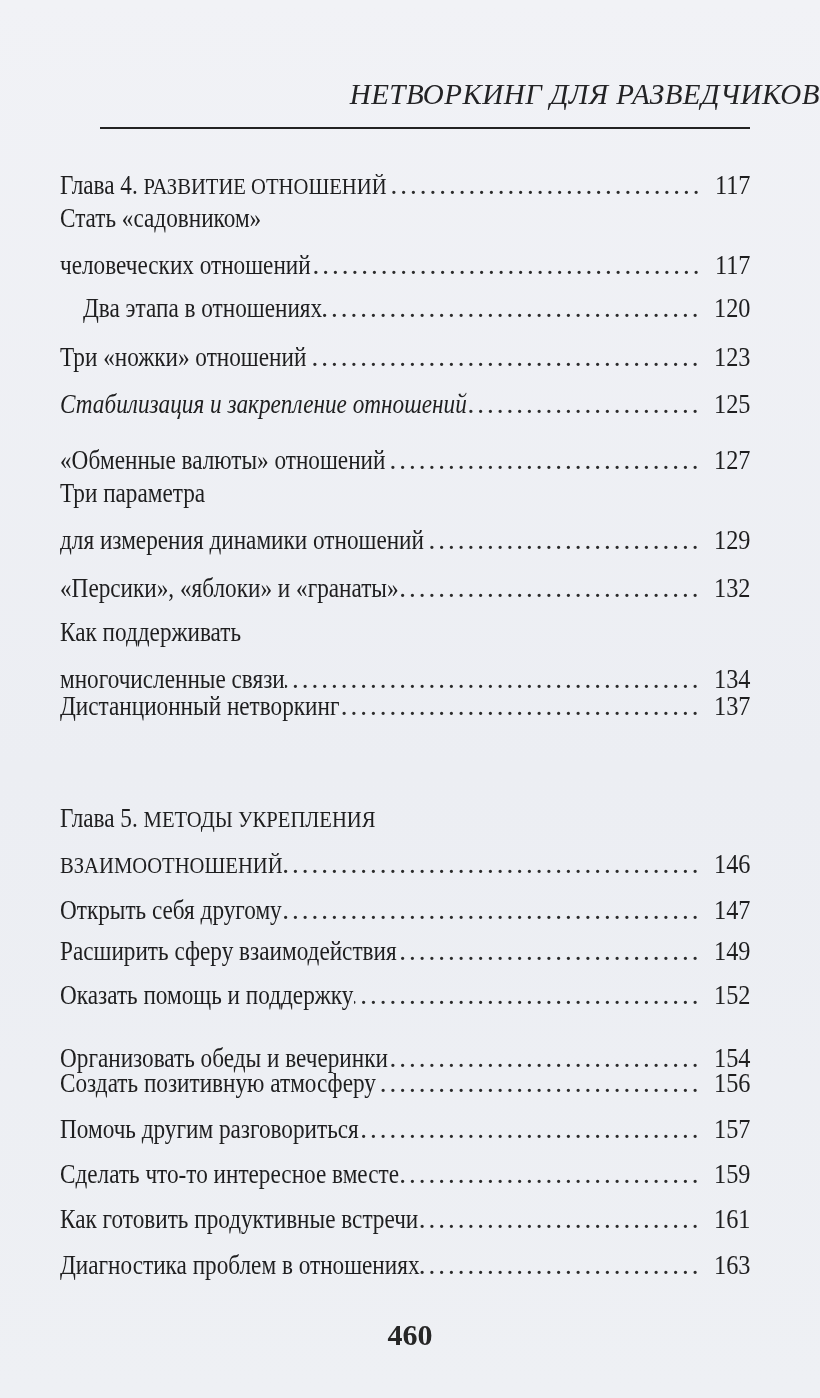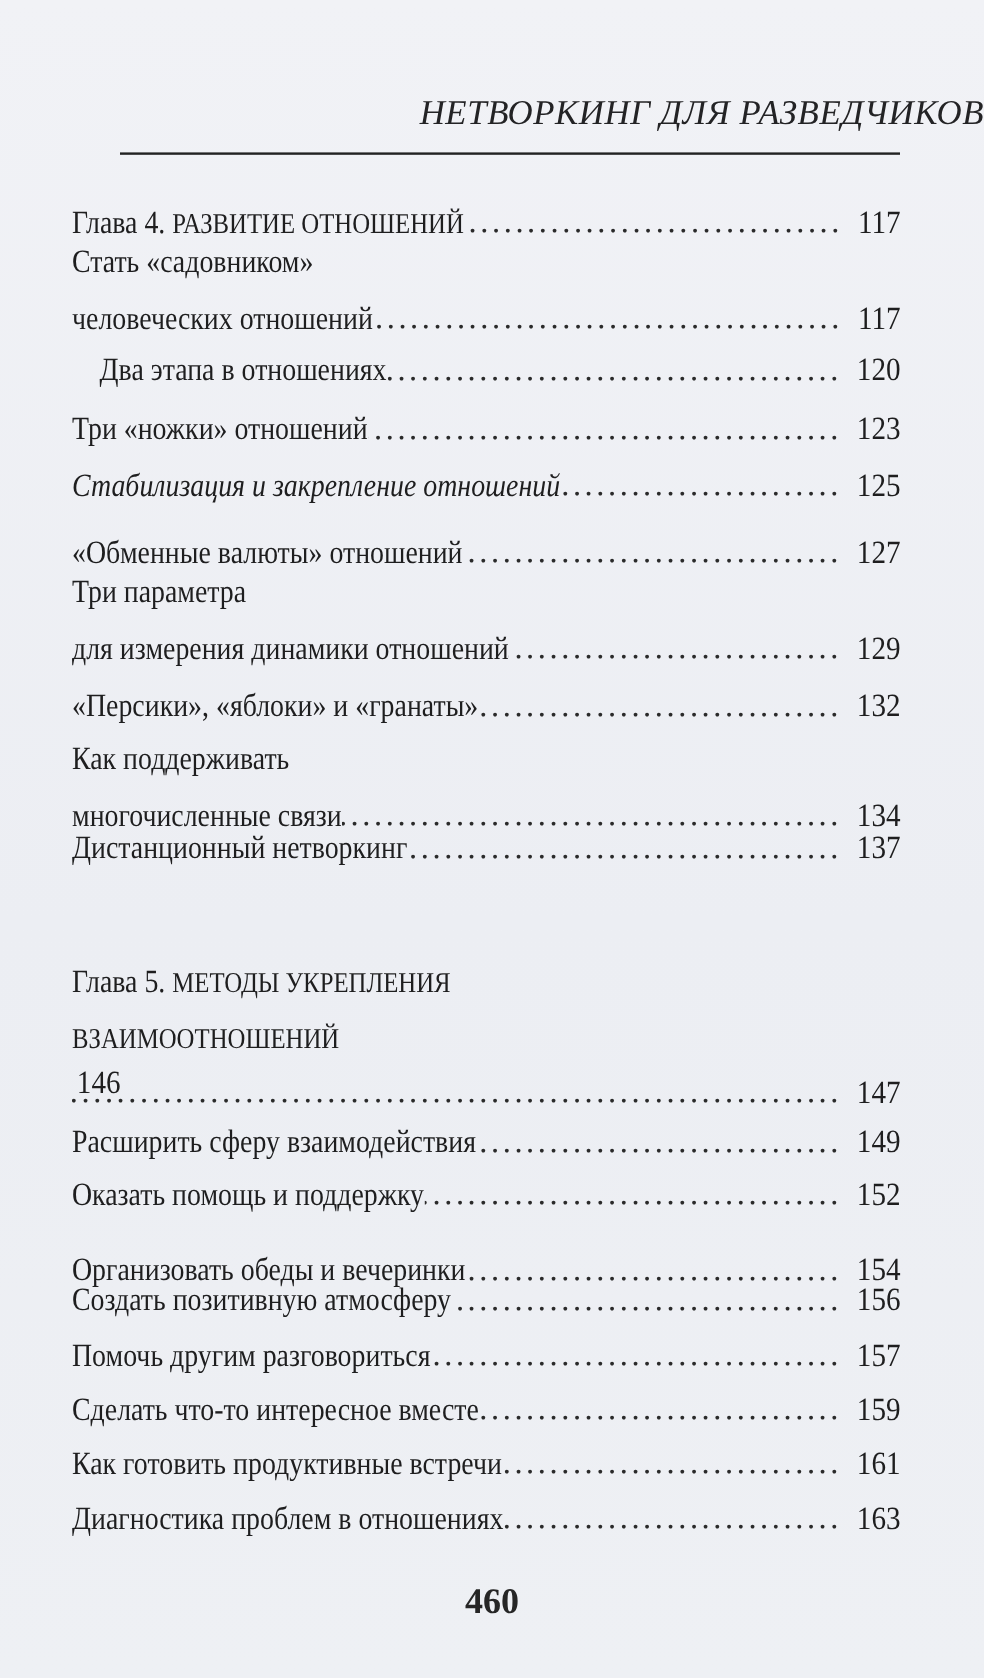--- a/index.html
+++ b/index.html
@@ -221,30 +221,35 @@
   </div>
     <div class="entry" style="top: 800px;">
     <span class="title-wrap" style="width: 316px;">
       <span class="title" style="display:inline-block;">
         <span class="prefix">Глава 5. </span><span class="text caps">МЕТОДЫ УКРЕПЛЕНИЯ</span>
       </span>
     </span>
     <span class="leader"></span>
     <span class="page"></span>
   </div>
-    <div class="entry" style="top: 846px; flex-direction: column;">
+    <div class="entry" style="top: 846px;">
     <span class="title-wrap" style="width: 223px;">
       <span class="title" style="display:inline-block;">
         <span class="prefix"></span><span class="text caps">ВЗАИМООТНОШЕНИЙ</span>
       </span>
     </span>
     <span class="leader">................................................................................</span>
     <span class="page">146</span>
   </div>
     <div class="entry" style="top: 892px;">
+    <span class="title-wrap" style="width: 222px;">
+      <span class="title" style="display:inline-block;">
+        <span class="prefix"></span><span class="text">Открыть себя другому</span>
+      </span>
+    </span>
     <span class="leader">................................................................................</span>
     <span class="page">147</span>
   </div>
     <div class="entry" style="top: 933px;">
     <span class="title-wrap" style="width: 337px;">
       <span class="title" style="display:inline-block;">
         <span class="prefix"></span><span class="text">Расширить сферу взаимодействия</span>
       </span>
     </span>
     <span class="leader">................................................................................</span>

